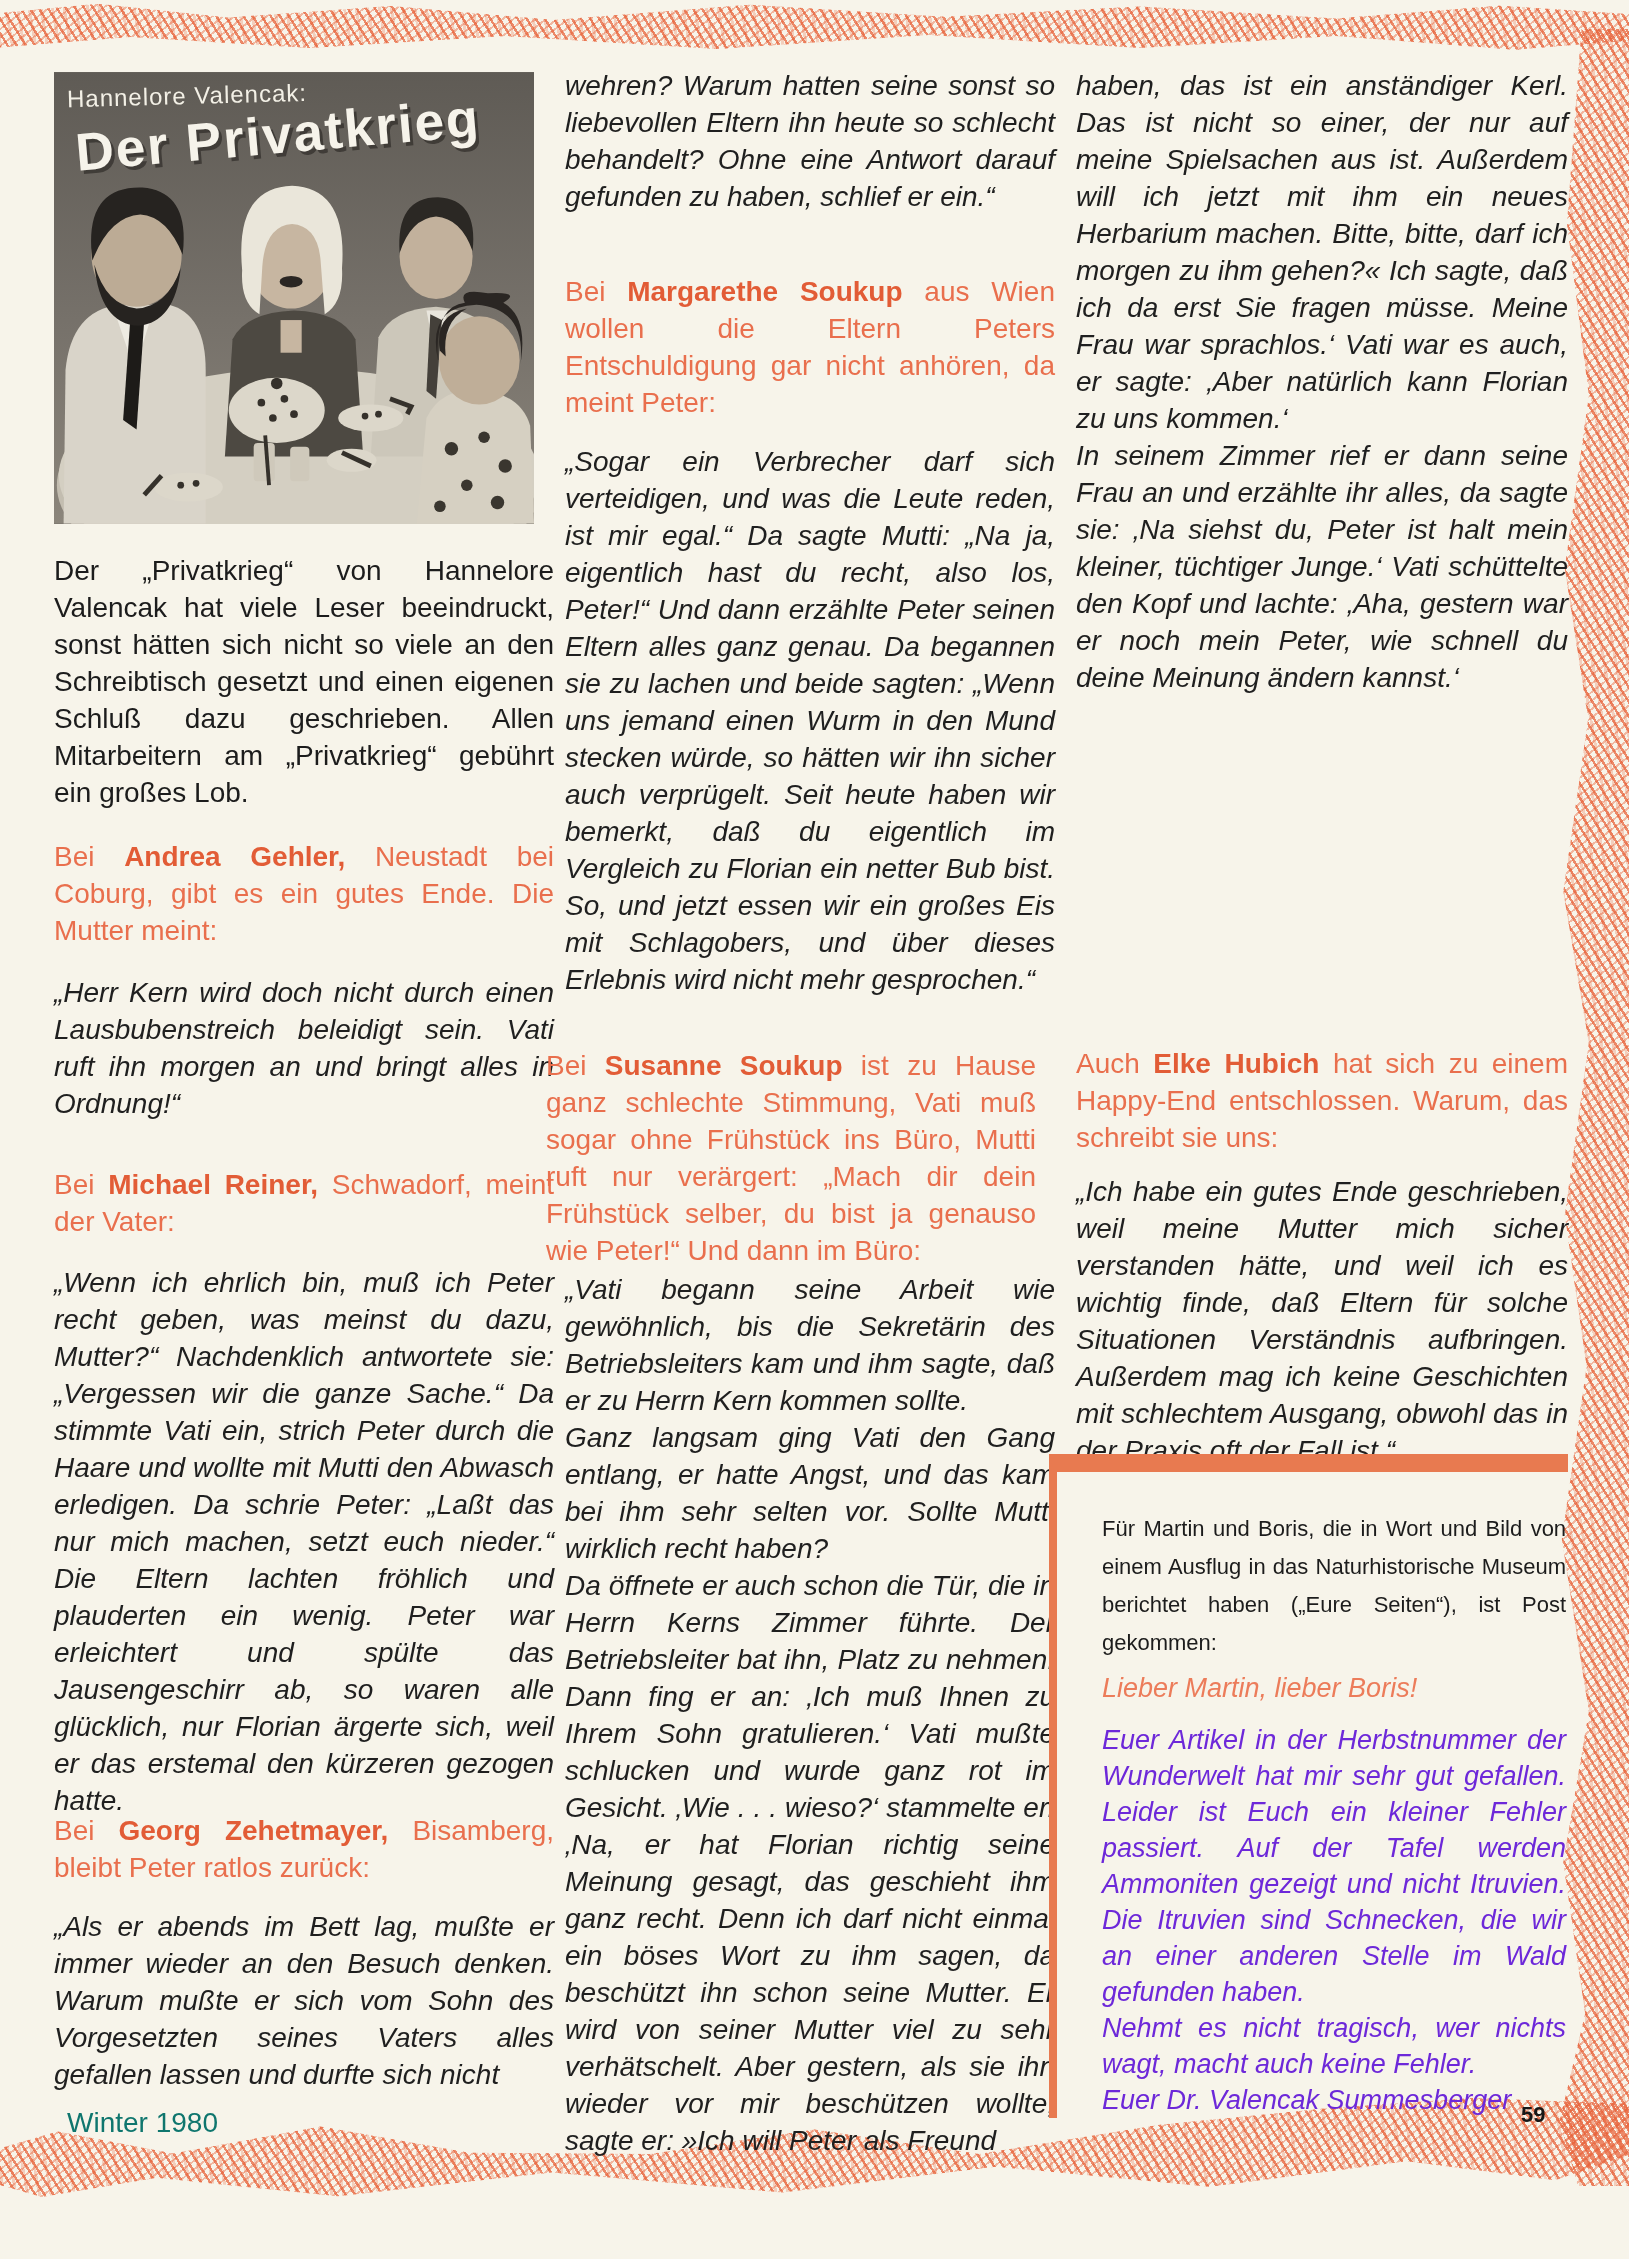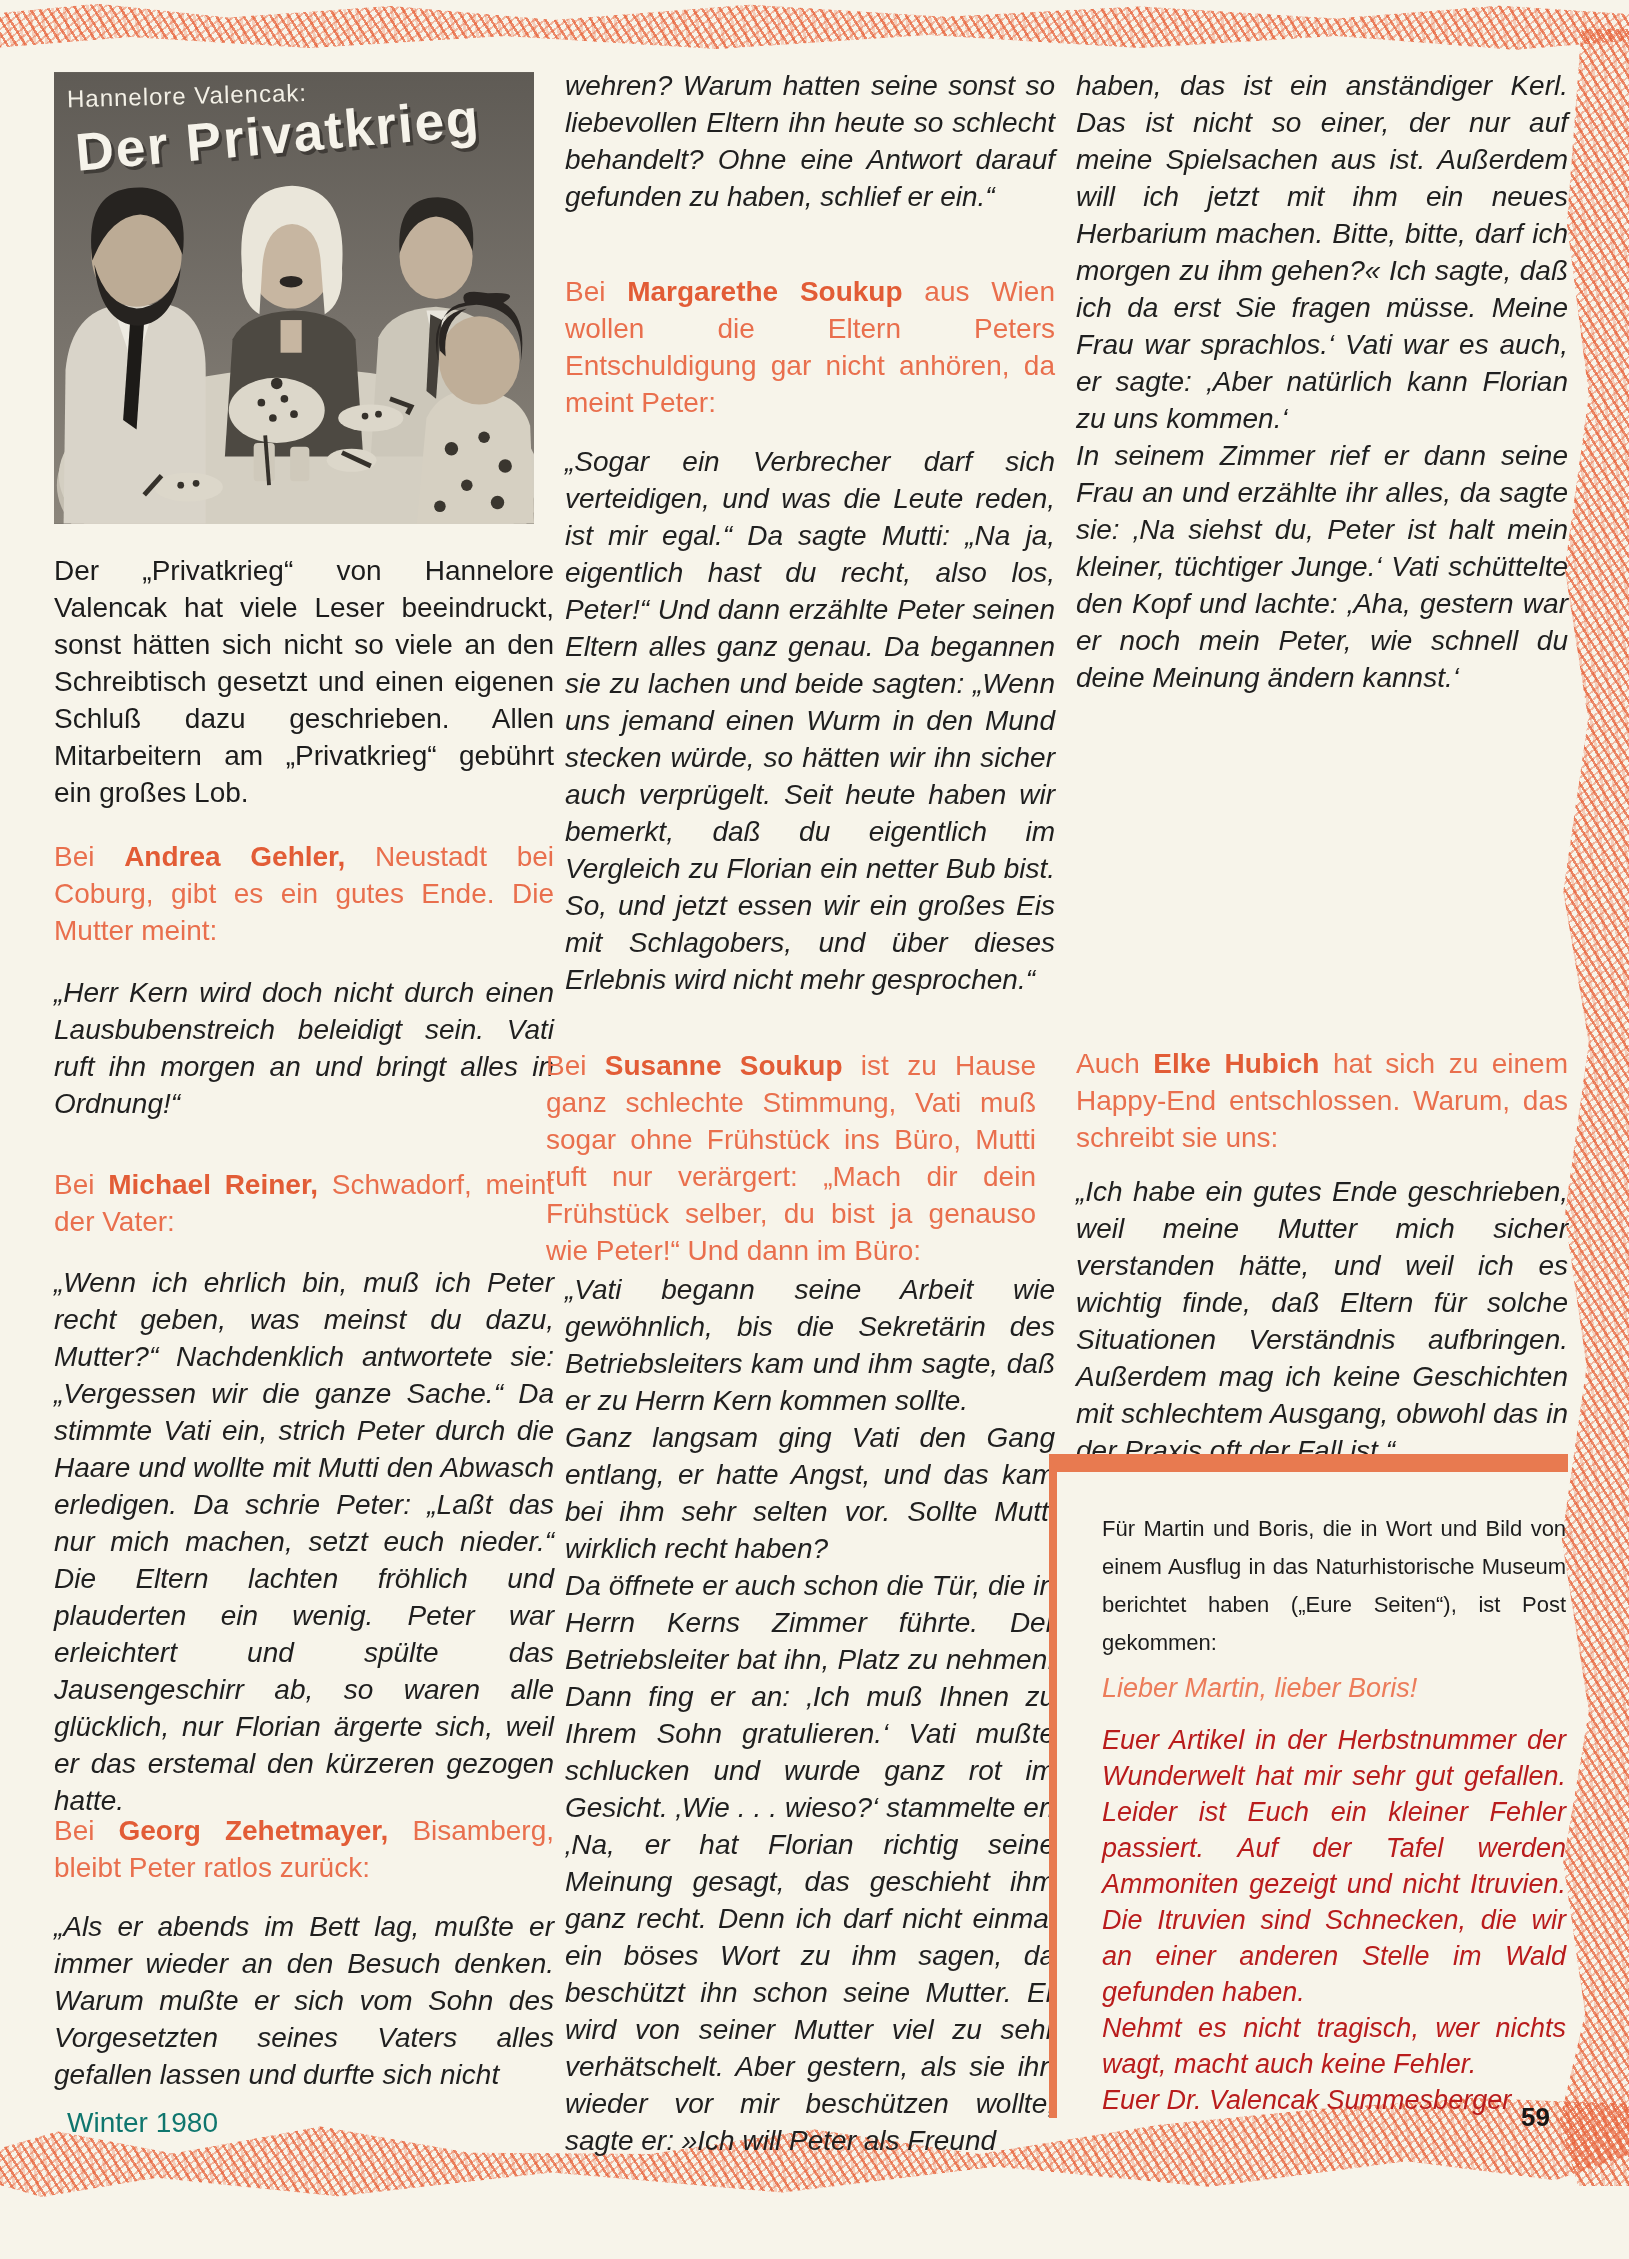--- a/index.html
+++ b/index.html
@@ -48,25 +48,25 @@
     font-size:53px; font-weight:bold; letter-spacing:1.9px; white-space:nowrap;
     transform:rotate(-5deg); transform-origin:left top;
     text-shadow:2.9px 3.8px 0 rgba(38,35,31,.6);
   }
   
   .letter { position:absolute; left:1049px; top:1454px; width:519px; }
   .letter-bar { width:100%; height:18px; background:#e87a50; }
   .letter-body { border-left:8.6px solid #e87a50; padding:38px 1.9px 0 45px; min-height:557px; }
   .letter-intro { margin:0; font-size:22px; line-height:38px; color:#1c1c1c; text-align:justify; }
   .letter-sal { margin:7.7px 0 0 0; font-size:27px; line-height:37px; font-style:italic; color:#ec7c5a; }
-  .letter-p { margin:15.4px 0 0 0; font-size:27px; line-height:36px; font-style:italic; color:#b91c1c; text-align:justify; }
+  .letter-p { margin:15.4px 0 0 0; font-size:27px; line-height:36px; font-style:italic; color:#6d28d9; text-align:justify; }
   .letter-p.cont { margin:0; }
   
   .footer-issue { position:absolute; left:67px; top:2107px; font-size:28px; color:#0f766e; }
-  .page-num { position:absolute; left:1521px; top:2102px; font-size:26px; font-weight:bold; color:#171717; }
+  .page-num { position:absolute; left:1521px; top:2102px; font-size:22px; font-weight:bold; color:#171717; }
 </style>
 </head>
 <body>
 
 <div class="page">
 
   <div class="band-top hatch"></div>
   <div class="band-right hatch"></div>
   <div class="band-bottom hatch"></div>
 

